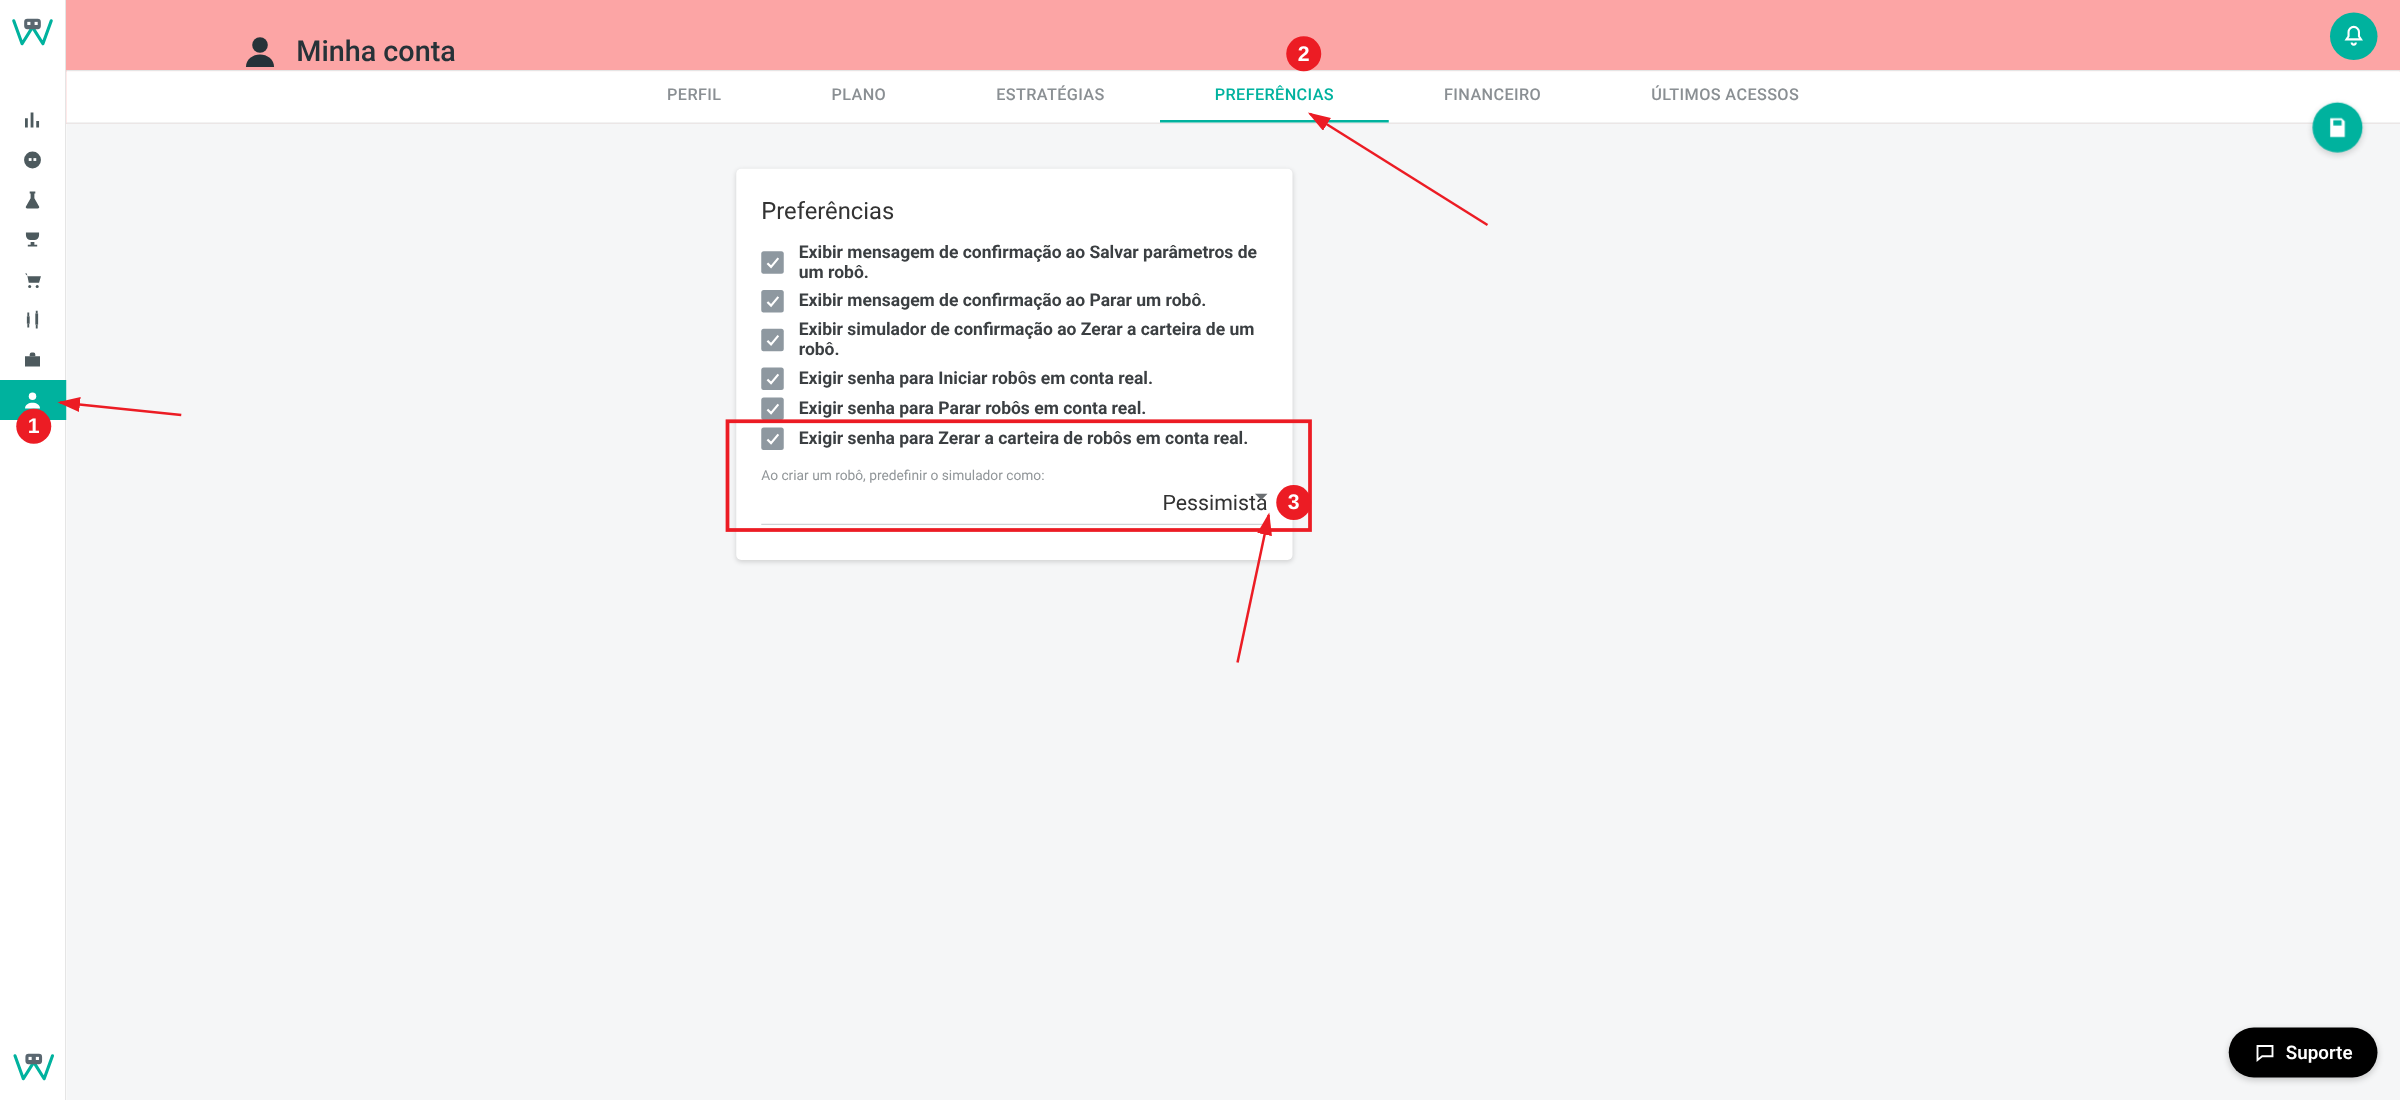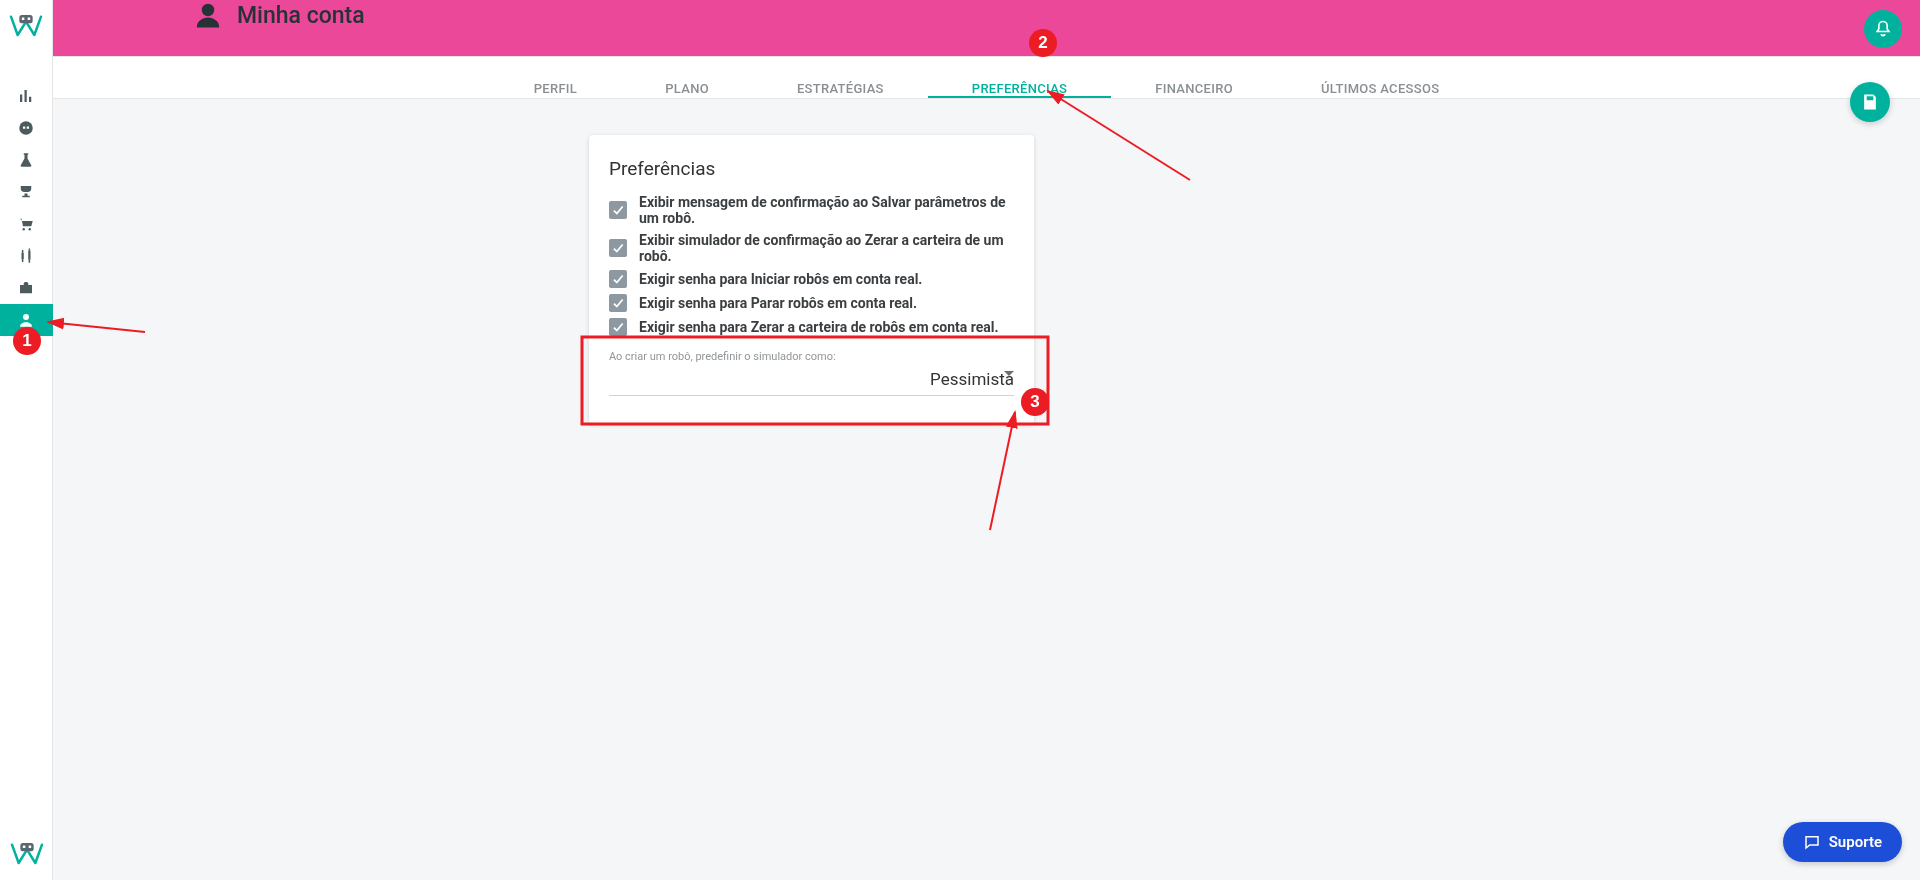--- a/index.html
+++ b/index.html
@@ -9,30 +9,30 @@
   .sidebar { position:fixed; left:0; top:0; width:53px; height:880px; background:#fff; border-right:1px solid #e5e5e5; display:flex; flex-direction:column; align-items:center; }
   .logo-top { width:34px; height:30px; margin-top:10px; margin-bottom:20px; }
   .side-items { display:flex; flex-direction:column; align-items:center; gap:0; margin-top:20px; }
   .side-item { width:53px; height:32px; display:flex; align-items:center; justify-content:center; color:#4d5a5e; cursor:pointer; position:relative; }
   .side-item svg { width:18px; height:18px; fill:#4d5a5e; }
   .side-item.active { background:#00b29e; }
   .side-item.active svg { fill:#fff; }
   .logo-bot { position:absolute; bottom:12px; left:10px; width:34px; height:30px; }
 
   
-  .top-header { position:fixed; top:0; left:53px; right:0; height:57px; background:#ec4899; border-bottom:1px solid #e5e5e5; display:flex; align-items:flex-start; padding-left:140px; }
+  .top-header { position:fixed; top:0; left:53px; right:0; height:57px; background:#fca5a5; border-bottom:1px solid #e5e5e5; display:flex; align-items:flex-end; padding-left:140px; }
   .title-wrap { display:flex; align-items:center; gap:14px; }
   .title-wrap svg { width:30px; height:30px; fill:#263238; }
   .title-text { font-size:23px; font-weight:500; color:#263238; }
   .bell-btn { position:absolute; right:18px; top:10px; width:38px; height:38px; border-radius:50%; background:#00b29e; display:flex; align-items:center; justify-content:center; cursor:pointer; }
   .bell-btn svg { width:20px; height:20px; fill:#fff; stroke:#fff; }
 
   
   .tab-bar { position:fixed; top:57px; left:53px; right:0; height:42px; background:#fff; border-bottom:1px solid #e5e5e5; display:flex; align-items:stretch; justify-content:center; }
-  .tabs { display:flex; gap:0;align-items:flex-end; }
+  .tabs { display:flex; gap:0; }
   .tab { padding:0 44px; display:flex; align-items:center; font-size:13px; letter-spacing:.3px; font-weight:500; color:#8a8f93; cursor:pointer; border-bottom:2px solid transparent; }
   .tab.active { color:#00b29e; border-bottom:2px solid #00b29e; }
 
   
   .save-fab { position:fixed; top:82px; right:30px; width:40px; height:40px; background:#00b29e; border-radius:50%; display:flex; align-items:center; justify-content:center; cursor:pointer; box-shadow:0 2px 6px rgba(0,0,0,.18); }
   .save-fab svg { width:20px; height:20px; fill:#fff; }
 
   
   .card { position:absolute; left:589px; top:135px; width:445px; background:#fff; border-radius:4px; box-shadow:0 1px 4px rgba(0,0,0,.15); padding:22px 0 28px 0; }
   .card-title { font-size:19px; color:#333; padding:0 20px 14px 20px; }
@@ -47,21 +47,21 @@
 
   
   .ann { position:fixed; inset:0; pointer-events:none; z-index:500; }
   .ann svg { width:1920px; height:880px; }
   .bubble { fill:#ec1c24; }
   .btxt { fill:#fff; font-size:17px; font-weight:600; text-anchor:middle; dominant-baseline:middle; font-family:Arial; }
   .arrline { stroke:#ec1c24; stroke-width:2; fill:none; marker-end:url(#ah); }
   .rbox { stroke:#ec1c24; stroke-width:3; fill:none; }
 
   
-  .support-chip { position:fixed; right:18px; bottom:18px; height:40px; padding:0 20px; border-radius:20px; background:#1d4ed8; color:#fff; display:flex; align-items:center; gap:8px; font-size:15px; font-weight:600; cursor:pointer; box-shadow:0 2px 6px rgba(0,0,0,.2); }
+  .support-chip { position:fixed; right:18px; bottom:18px; height:40px; padding:0 20px; border-radius:20px; background:#000000; color:#fff; display:flex; align-items:center; gap:8px; font-size:15px; font-weight:600; cursor:pointer; box-shadow:0 2px 6px rgba(0,0,0,.2); }
   .support-chip svg { width:18px; height:18px; fill:none; stroke:#fff; stroke-width:2; }
 </style>
 </head>
 <body>
 
 <div class="sidebar">
   <svg class="logo-top" viewBox="0 0 40 36">
     <path d="M2 8 L10 30 L20 14 L30 30 L38 8" fill="none" stroke="#00b29e" stroke-width="3" stroke-linecap="round" stroke-linejoin="round"></path>
     <rect x="12" y="6" width="16" height="10" rx="3" fill="#5a6770"></rect>
     <rect x="15" y="9" width="3" height="3" fill="#fff"></rect>
@@ -168,20 +168,28 @@
           </svg>
         </span>
         <span>Exibir mensagem de confirmação ao Salvar parâmetros de um robô.</span>
       </label>
     <label class="opt">
         <span class="chk">
           <svg viewBox="0 0 24 24">
             <polyline points="5 13 10 18 20 6"></polyline>
           </svg>
         </span>
+        <span>Exibir mensagem de confirmação ao Parar um robô.</span>
+      </label>
+    <label class="opt">
+        <span class="chk">
+          <svg viewBox="0 0 24 24">
+            <polyline points="5 13 10 18 20 6"></polyline>
+          </svg>
+        </span>
         <span>Exibir simulador de confirmação ao Zerar a carteira de um robô.</span>
       </label>
     <label class="opt">
         <span class="chk">
           <svg viewBox="0 0 24 24">
             <polyline points="5 13 10 18 20 6"></polyline>
           </svg>
         </span>
         <span>Exigir senha para Iniciar robôs em conta real.</span>
       </label>

